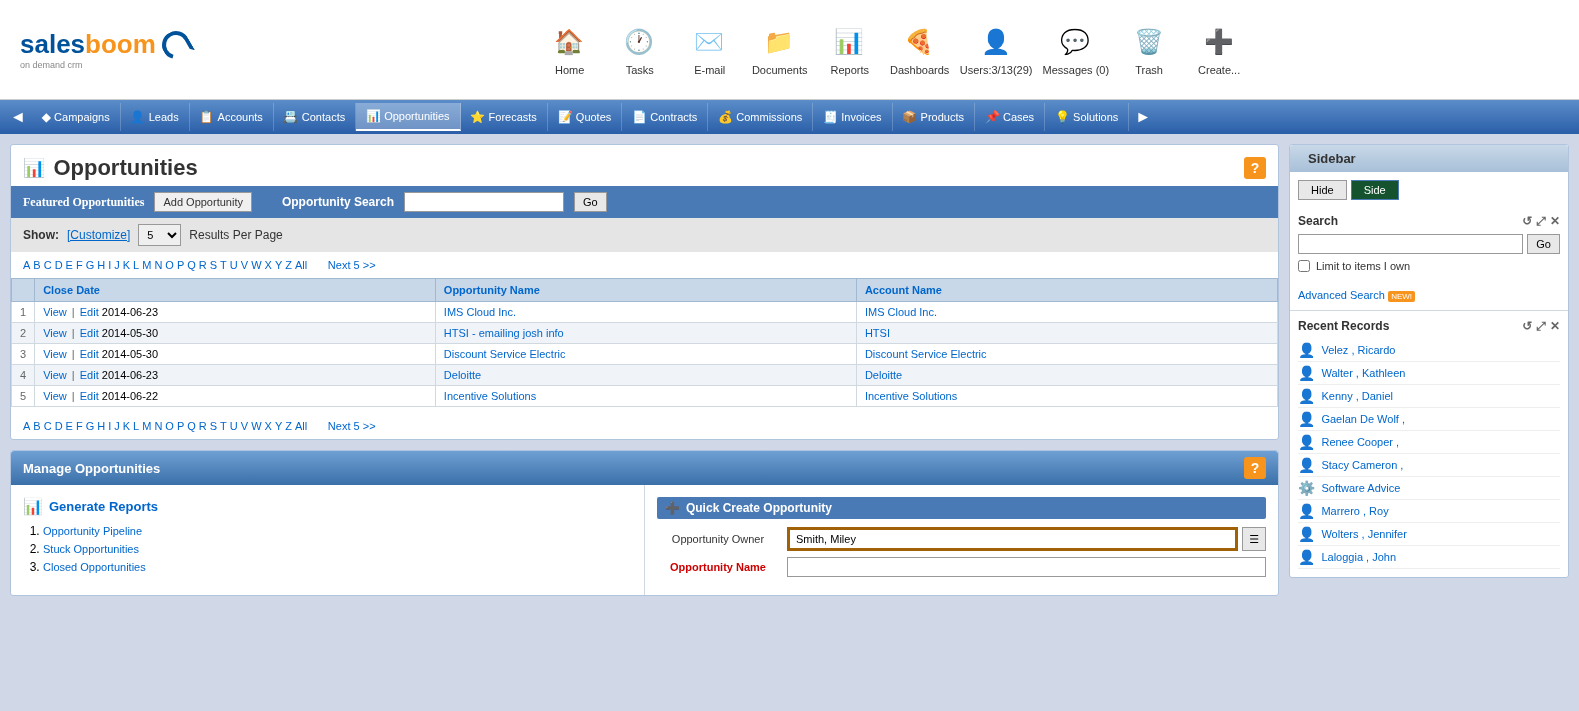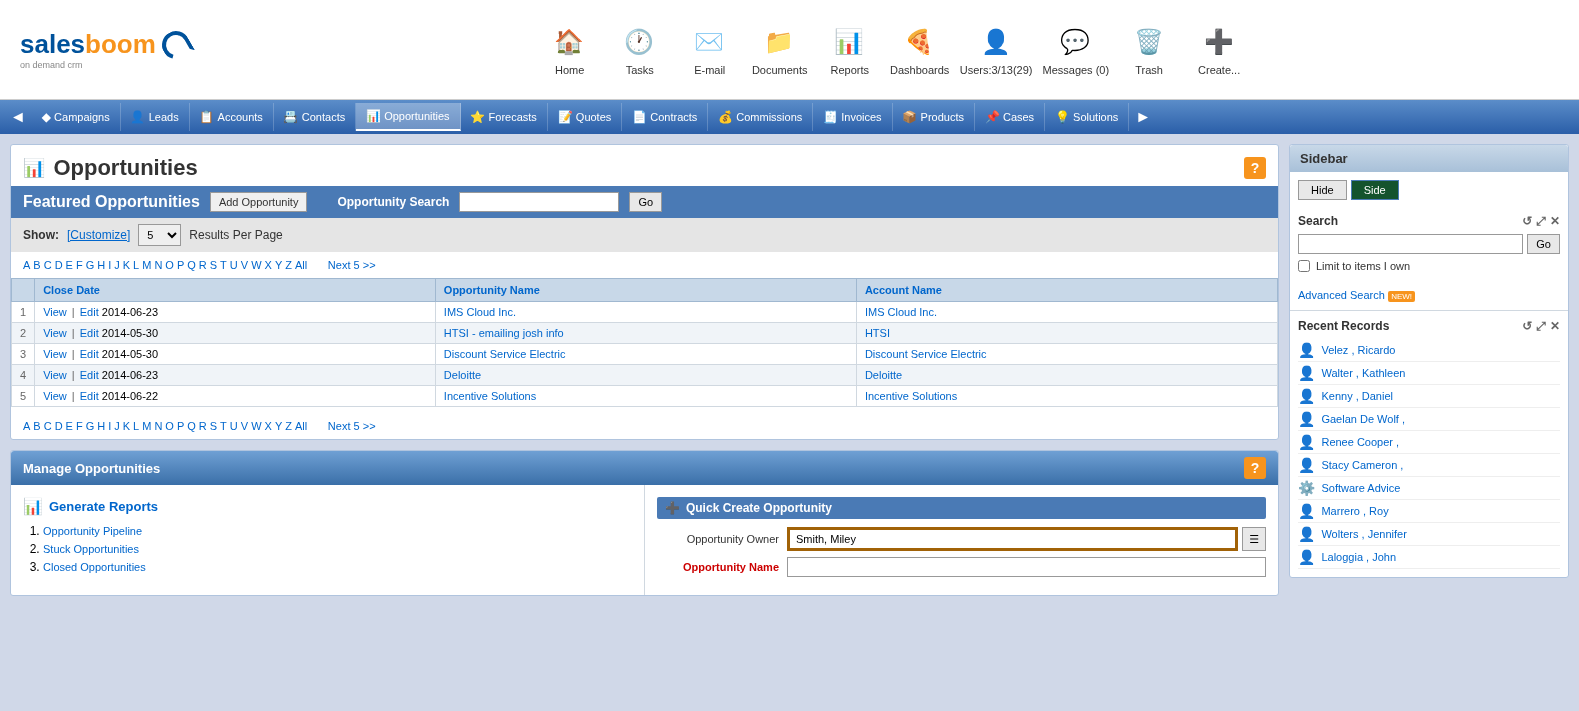--- a/index.html
+++ b/index.html
@@ -70,21 +70,21 @@
       font-size: 14px;
     }
 
     .opp-toolbar {
       background: #4a7ab5;
       padding: 6px 12px;
       display: flex;
       align-items: center;
       gap: 10px;
     }
-    .featured-label { color: #fff; font-weight: bold; font-size: 16px; }
+    .featured-label { color: #fff; font-weight: bold; font-size: 12px; font-family: Liberation Serif, serif; }
     .add-btn {
       background: #f0f0f0;
       border: 1px solid #999;
       padding: 3px 8px;
       cursor: pointer;
       font-size: 11px;
       color: #333;
     }
     .search-label { color: #fff; font-weight: bold; margin-left: 20px; }
     .search-input { padding: 3px 6px; border: 1px solid #999; font-size: 11px; width: 160px; }
@@ -146,32 +146,32 @@
     .manage-left { flex: 1; padding: 12px; border-right: 1px solid #d0d8e0; }
     .manage-right { flex: 1; padding: 12px; }
     .generate-reports-title { color: #0066cc; font-weight: bold; font-size: 13px; display: flex; align-items: center; gap: 6px; margin-bottom: 8px; }
     .generate-reports-title .chart-icon { font-size: 16px; color: #f7941d; }
     .report-list { list-style: decimal; padding-left: 20px; }
     .report-list li { margin-bottom: 4px; }
     .report-list a { color: #0066cc; text-decoration: none; font-size: 11px; cursor: pointer; }
 
     .quick-create-title { background: #4a7ab5; color: #fff; font-weight: bold; padding: 4px 8px; font-size: 12px; display: flex; align-items: center; gap: 6px; margin-bottom: 8px; border-radius: 2px; }
     .form-row { display: flex; align-items: center; margin-bottom: 6px; }
-    .form-label { width: 130px; text-align: right; color: #333; font-size: 11px; padding-right: 8px; }
+    .form-label { width: 130px; text-align: center; color: #333; font-size: 11px; padding-right: 8px; }
     .form-label.required { color: #cc0000; font-weight: bold; }
     .form-input { flex: 1; padding: 3px 6px; border: 1px solid #999; font-size: 11px; }
     .form-input-with-btn { display: flex; gap: 4px; flex: 1; }
     .form-input-with-btn input { flex: 1; padding: 3px 6px; border: 3px solid #a16207; font-size: 11px; }
     .select-btn { background: #e8e8e8; border: 1px solid #999; padding: 2px 6px; cursor: pointer; font-size: 11px; }
 
     
     .sidebar-panel { background: #fff; border: 1px solid #b0c4de; border-radius: 3px; }
     .sidebar-header {
       background: linear-gradient(to bottom, #c8d8e8, #a8c0d8);
-      padding: 6px 10px;
+      padding: 6px 18px;
       font-weight: bold;
       font-size: 13px;
       color: #333;
       display: flex;
       align-items: center;
       justify-content: space-between;
       border-radius: 3px 3px 0 0;
     }
     .sidebar-header-title { font-weight: bold; color: #333; }
     .sidebar-section { padding: 8px; border-bottom: 1px solid #d0d8e0; }

